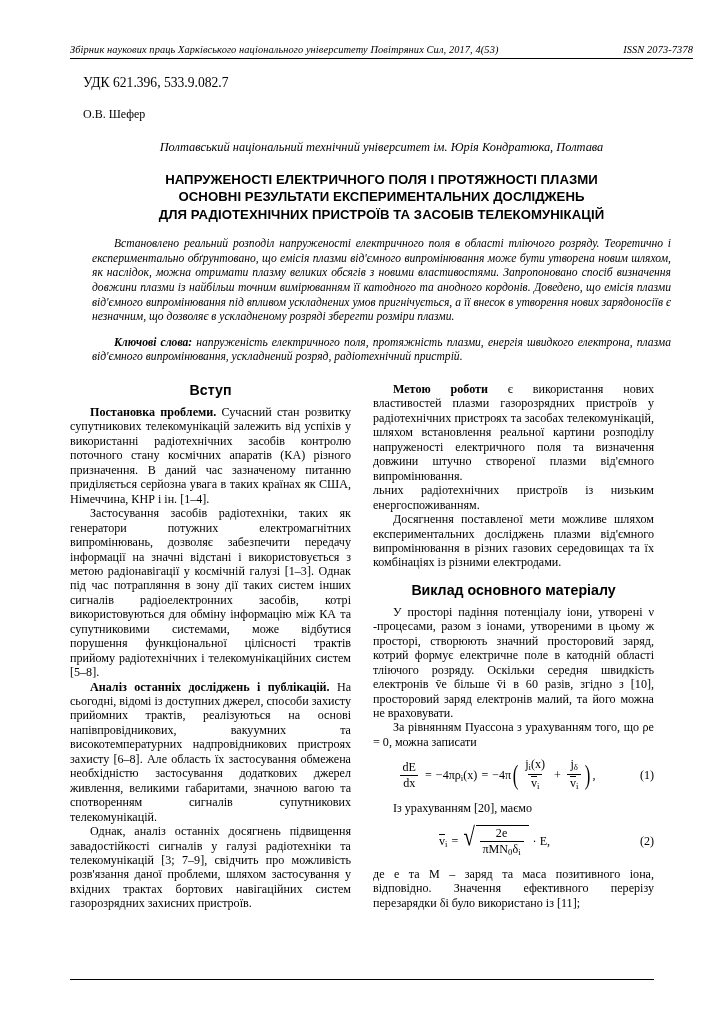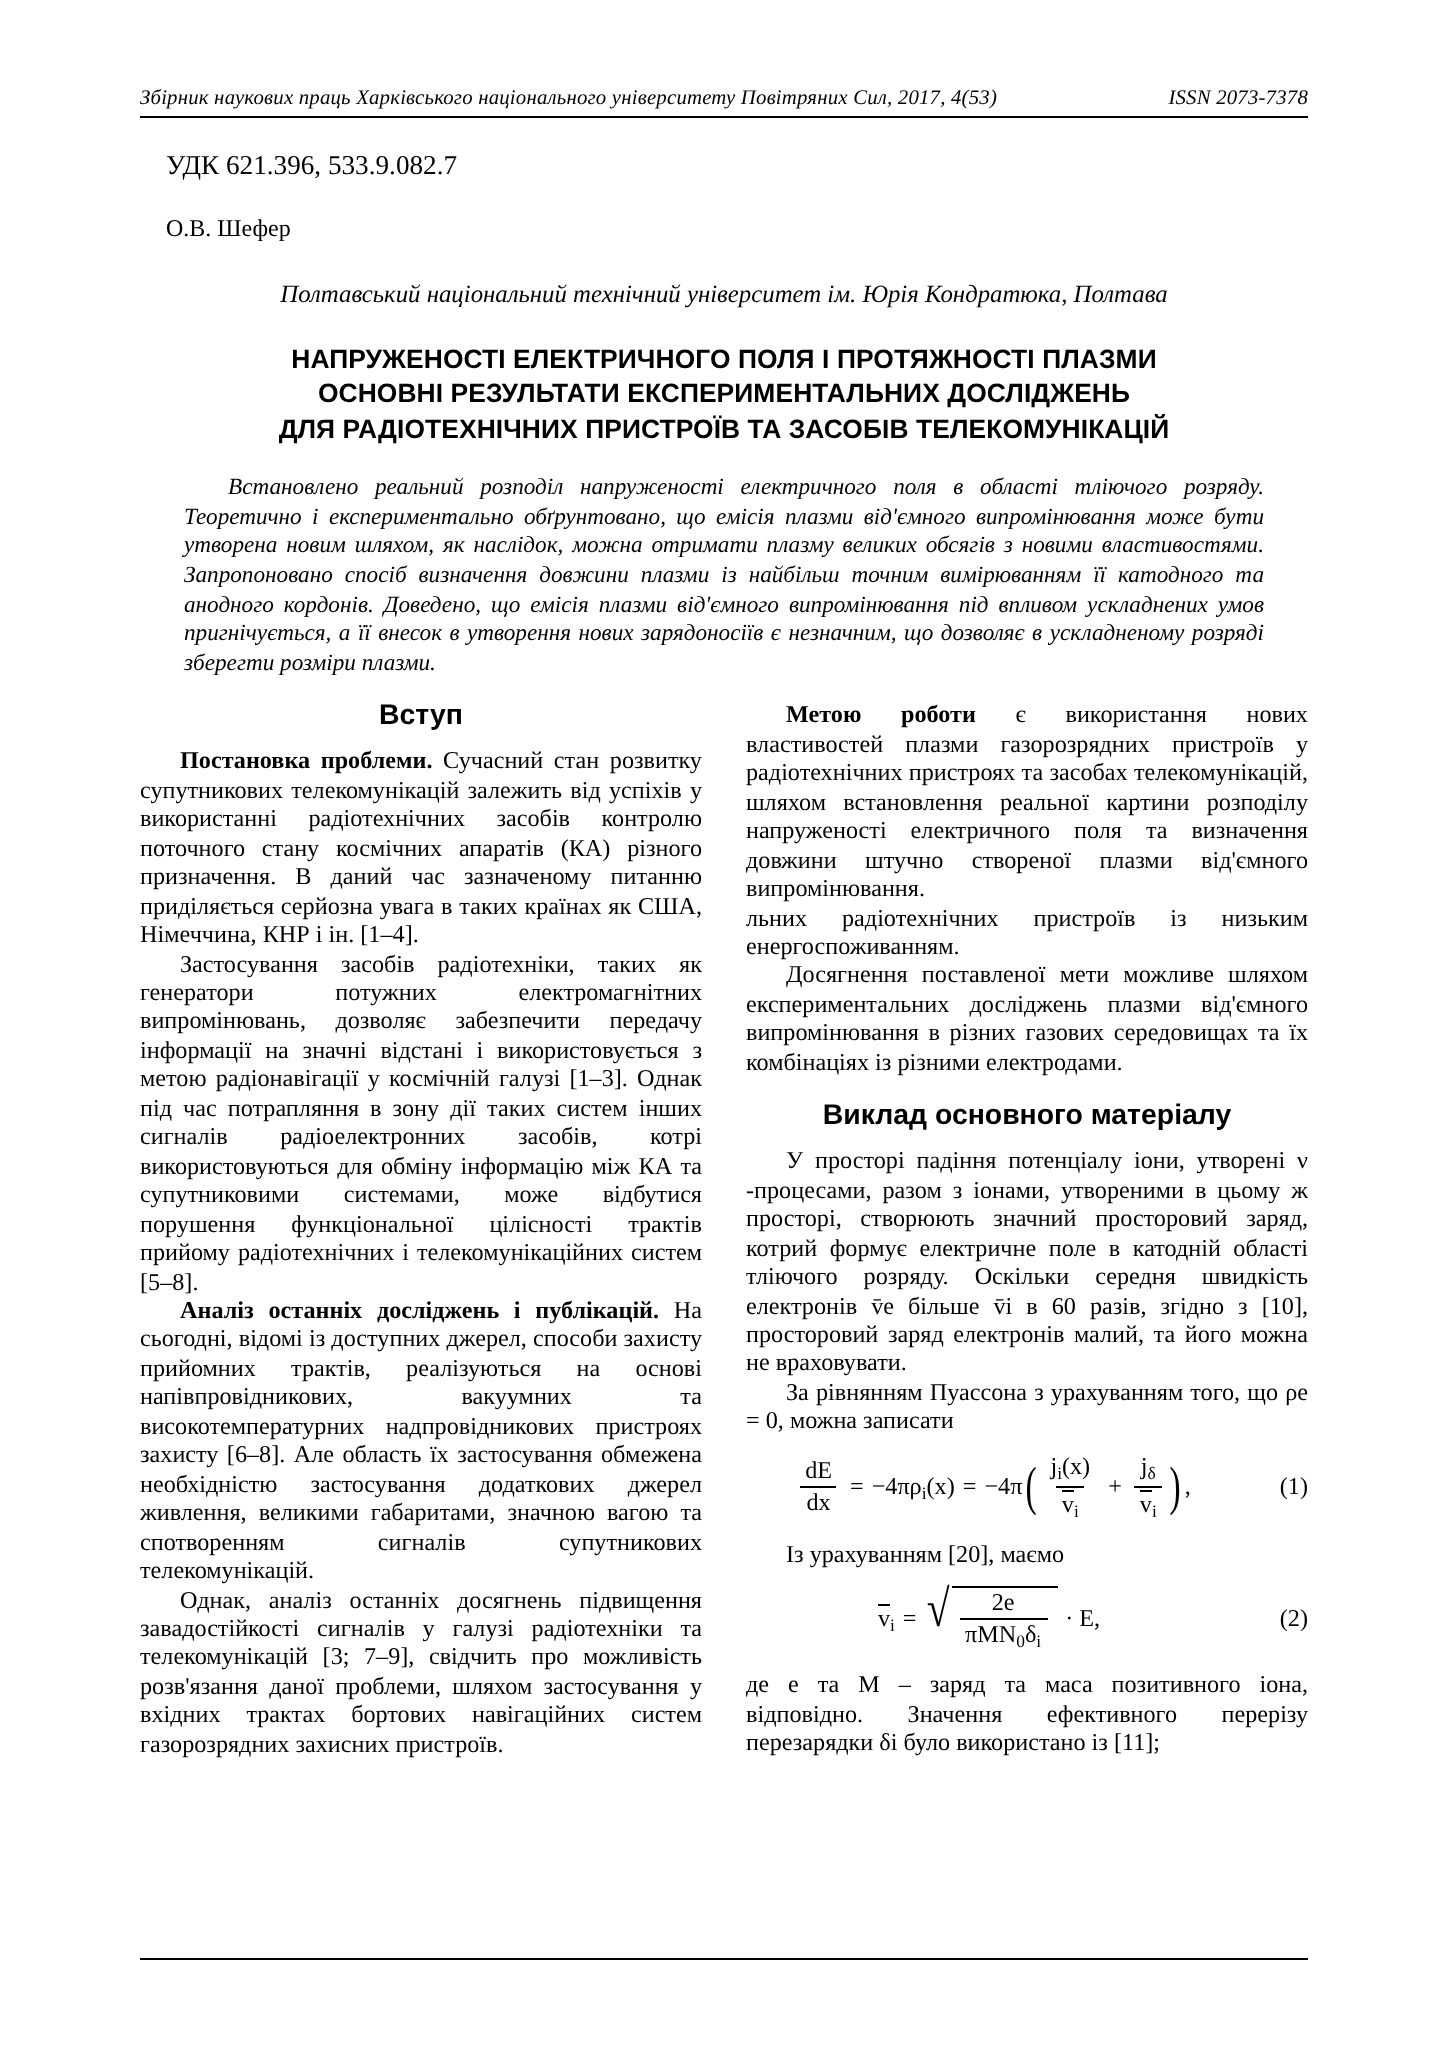--- a/index.html
+++ b/index.html
@@ -14,21 +14,21 @@
     color: #000000;
     position: relative;
     overflow: hidden;
   }
   .page {
     position: absolute;
     left: 0; top: 0;
     width: 724px;
     height: 1024px;
     box-sizing: border-box;
-    padding: 44px 70px 0 70px;
+    padding: 44px 31px 0 70px;
   }
 
   
   .runhead {
     display: flex;
     justify-content: space-between;
     align-items: baseline;
     font-style: italic;
     font-size: 10.4px;
     letter-spacing: 0.1px;
@@ -77,20 +77,21 @@
     text-align: justify;
     margin: 0 22px 0 22px;
     text-indent: 22px;
   }
   .keywords b { font-weight: bold; font-style: italic; }
 
   
   .columns {
     display: flex;
     gap: 22px;
+    margin-top: 17px;
   }
   .col {
     width: 281px;
     flex: 0 0 281px;
   }
   h2.sect {
     font-family: "Liberation Sans", "DejaVu Sans", sans-serif;
     font-weight: bold;
     font-size: 14.2px;
     text-align: center;
@@ -214,20 +215,23 @@
   <div class="affil">Полтавський національний технічний університет ім. Юрія Кондратюка, Полтава</div>
 
   <div class="title">
     <div>НАПРУЖЕНОСТІ ЕЛЕКТРИЧНОГО ПОЛЯ І ПРОТЯЖНОСТІ ПЛАЗМИ</div>
     <div>ОСНОВНІ РЕЗУЛЬТАТИ ЕКСПЕРИМЕНТАЛЬНИХ ДОСЛІДЖЕНЬ</div>
     <div>ДЛЯ РАДІОТЕХНІЧНИХ ПРИСТРОЇВ ТА ЗАСОБІВ ТЕЛЕКОМУНІКАЦІЙ</div>
   </div>
 
   <div class="abstract">Встановлено реальний розподіл напруженості електричного поля в області тліючого розряду. Теоретично і експериментально обґрунтовано, що емісія плазми від'ємного випромінювання може бути утворена новим шляхом, як наслідок, можна отримати плазму великих обсягів з новими властивостями. Запропоновано спосіб визначення довжини плазми із найбільш точним вимірюванням її катодного та анодного кордонів. Доведено, що емісія плазми від'ємного випромінювання під впливом ускладнених умов пригнічується, а її внесок в утворення нових зарядоносіїв є незначним, що дозволяє в ускладненому розряді зберегти розміри плазми.</div>
 
+  <div class="keywords">
+    <b>Ключові слова:</b><span> напруженість електричного поля, протяжність плазми, енергія швидкого електрона, плазма від'ємного випромінювання, ускладнений розряд, радіотехнічний пристрій.</span>
+  </div>
 
   <div class="columns">
 
     <div class="col">
       <h2 class="sect">Вступ</h2>
 
       <p class="body"><b>Постановка проблеми.</b><span> Сучасний стан розвитку супутникових телекомунікацій залежить від успіхів у використанні радіотехнічних засобів контролю поточного стану космічних апаратів (КА) різного призначення. В даний час зазначеному питанню приділяється серйозна увага в таких країнах як США, Німеччина, КНР і ін. [1–4].</span></p>
 
       <p class="body">Застосування засобів радіотехніки, таких як генератори потужних електромагнітних випромінювань, дозволяє забезпечити передачу інформації на значні відстані і використовується з метою радіонавігації у космічній галузі [1–3]. Однак під час потрапляння в зону дії таких систем інших сигналів радіоелектронних засобів, котрі використовуються для обміну інформацію між КА та супутниковими системами, може відбутися порушення функціональної цілісності трактів прийому радіотехнічних і телекомунікаційних систем [5–8].</p>
 

